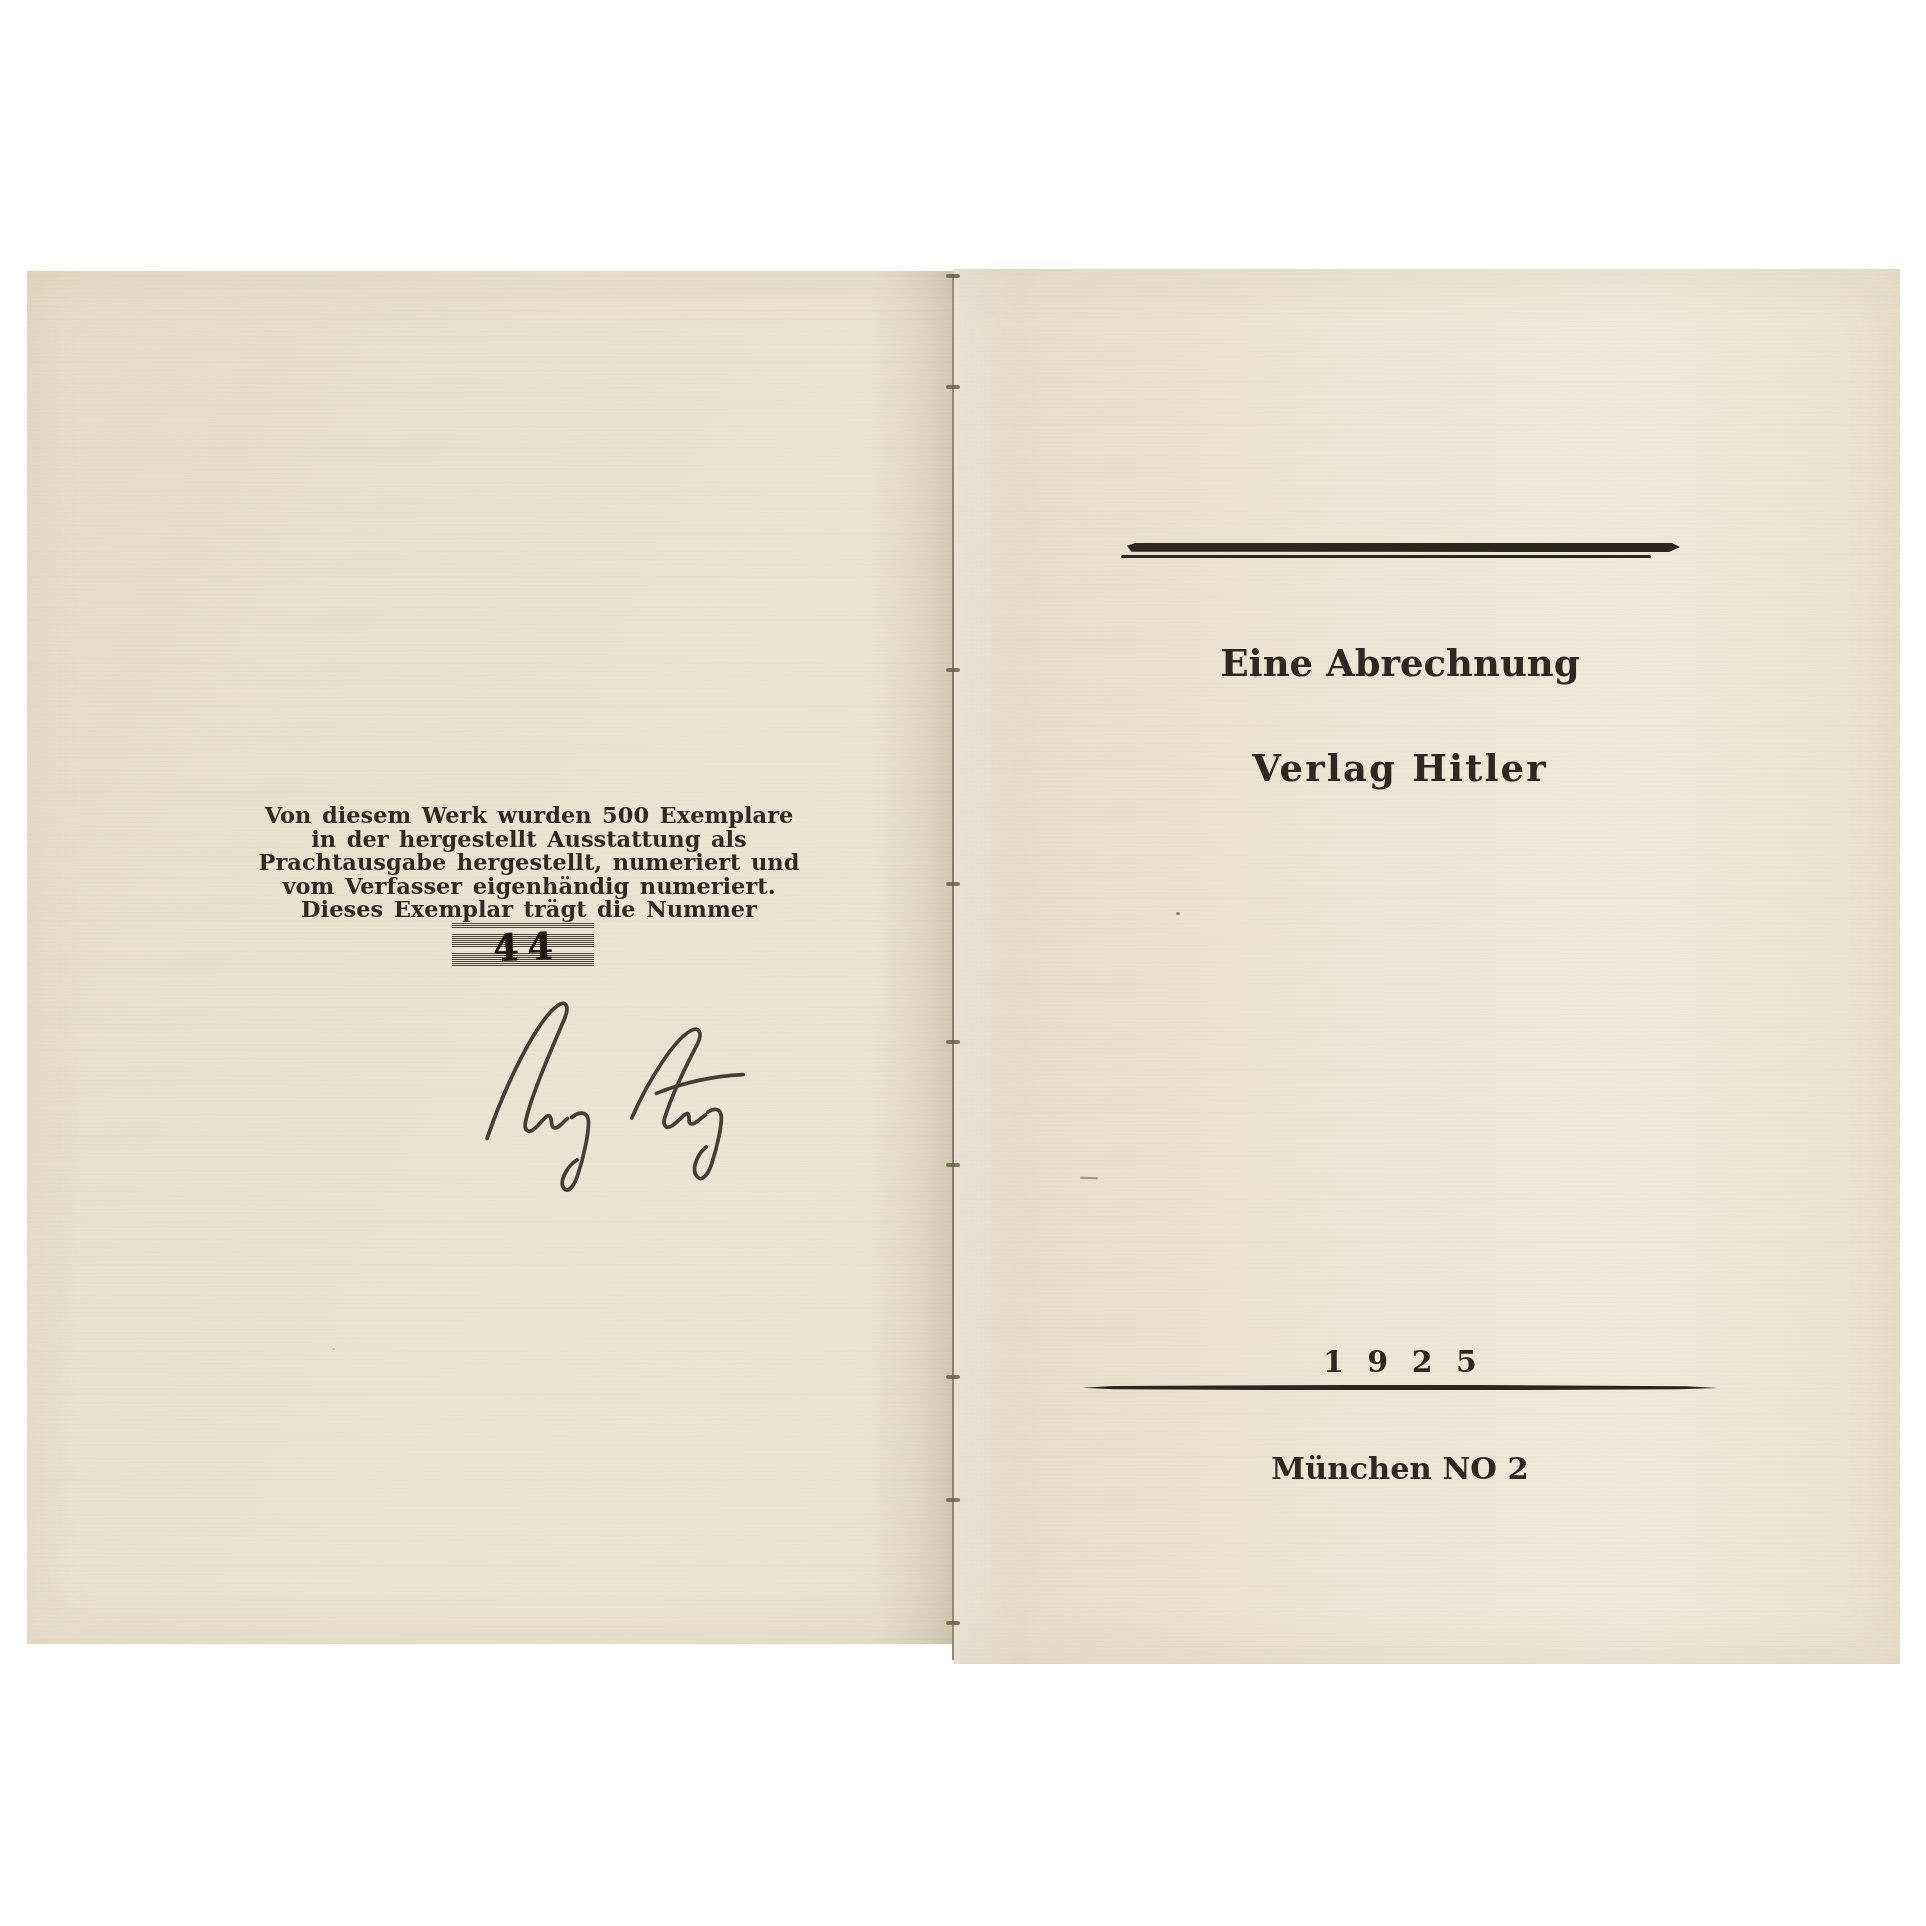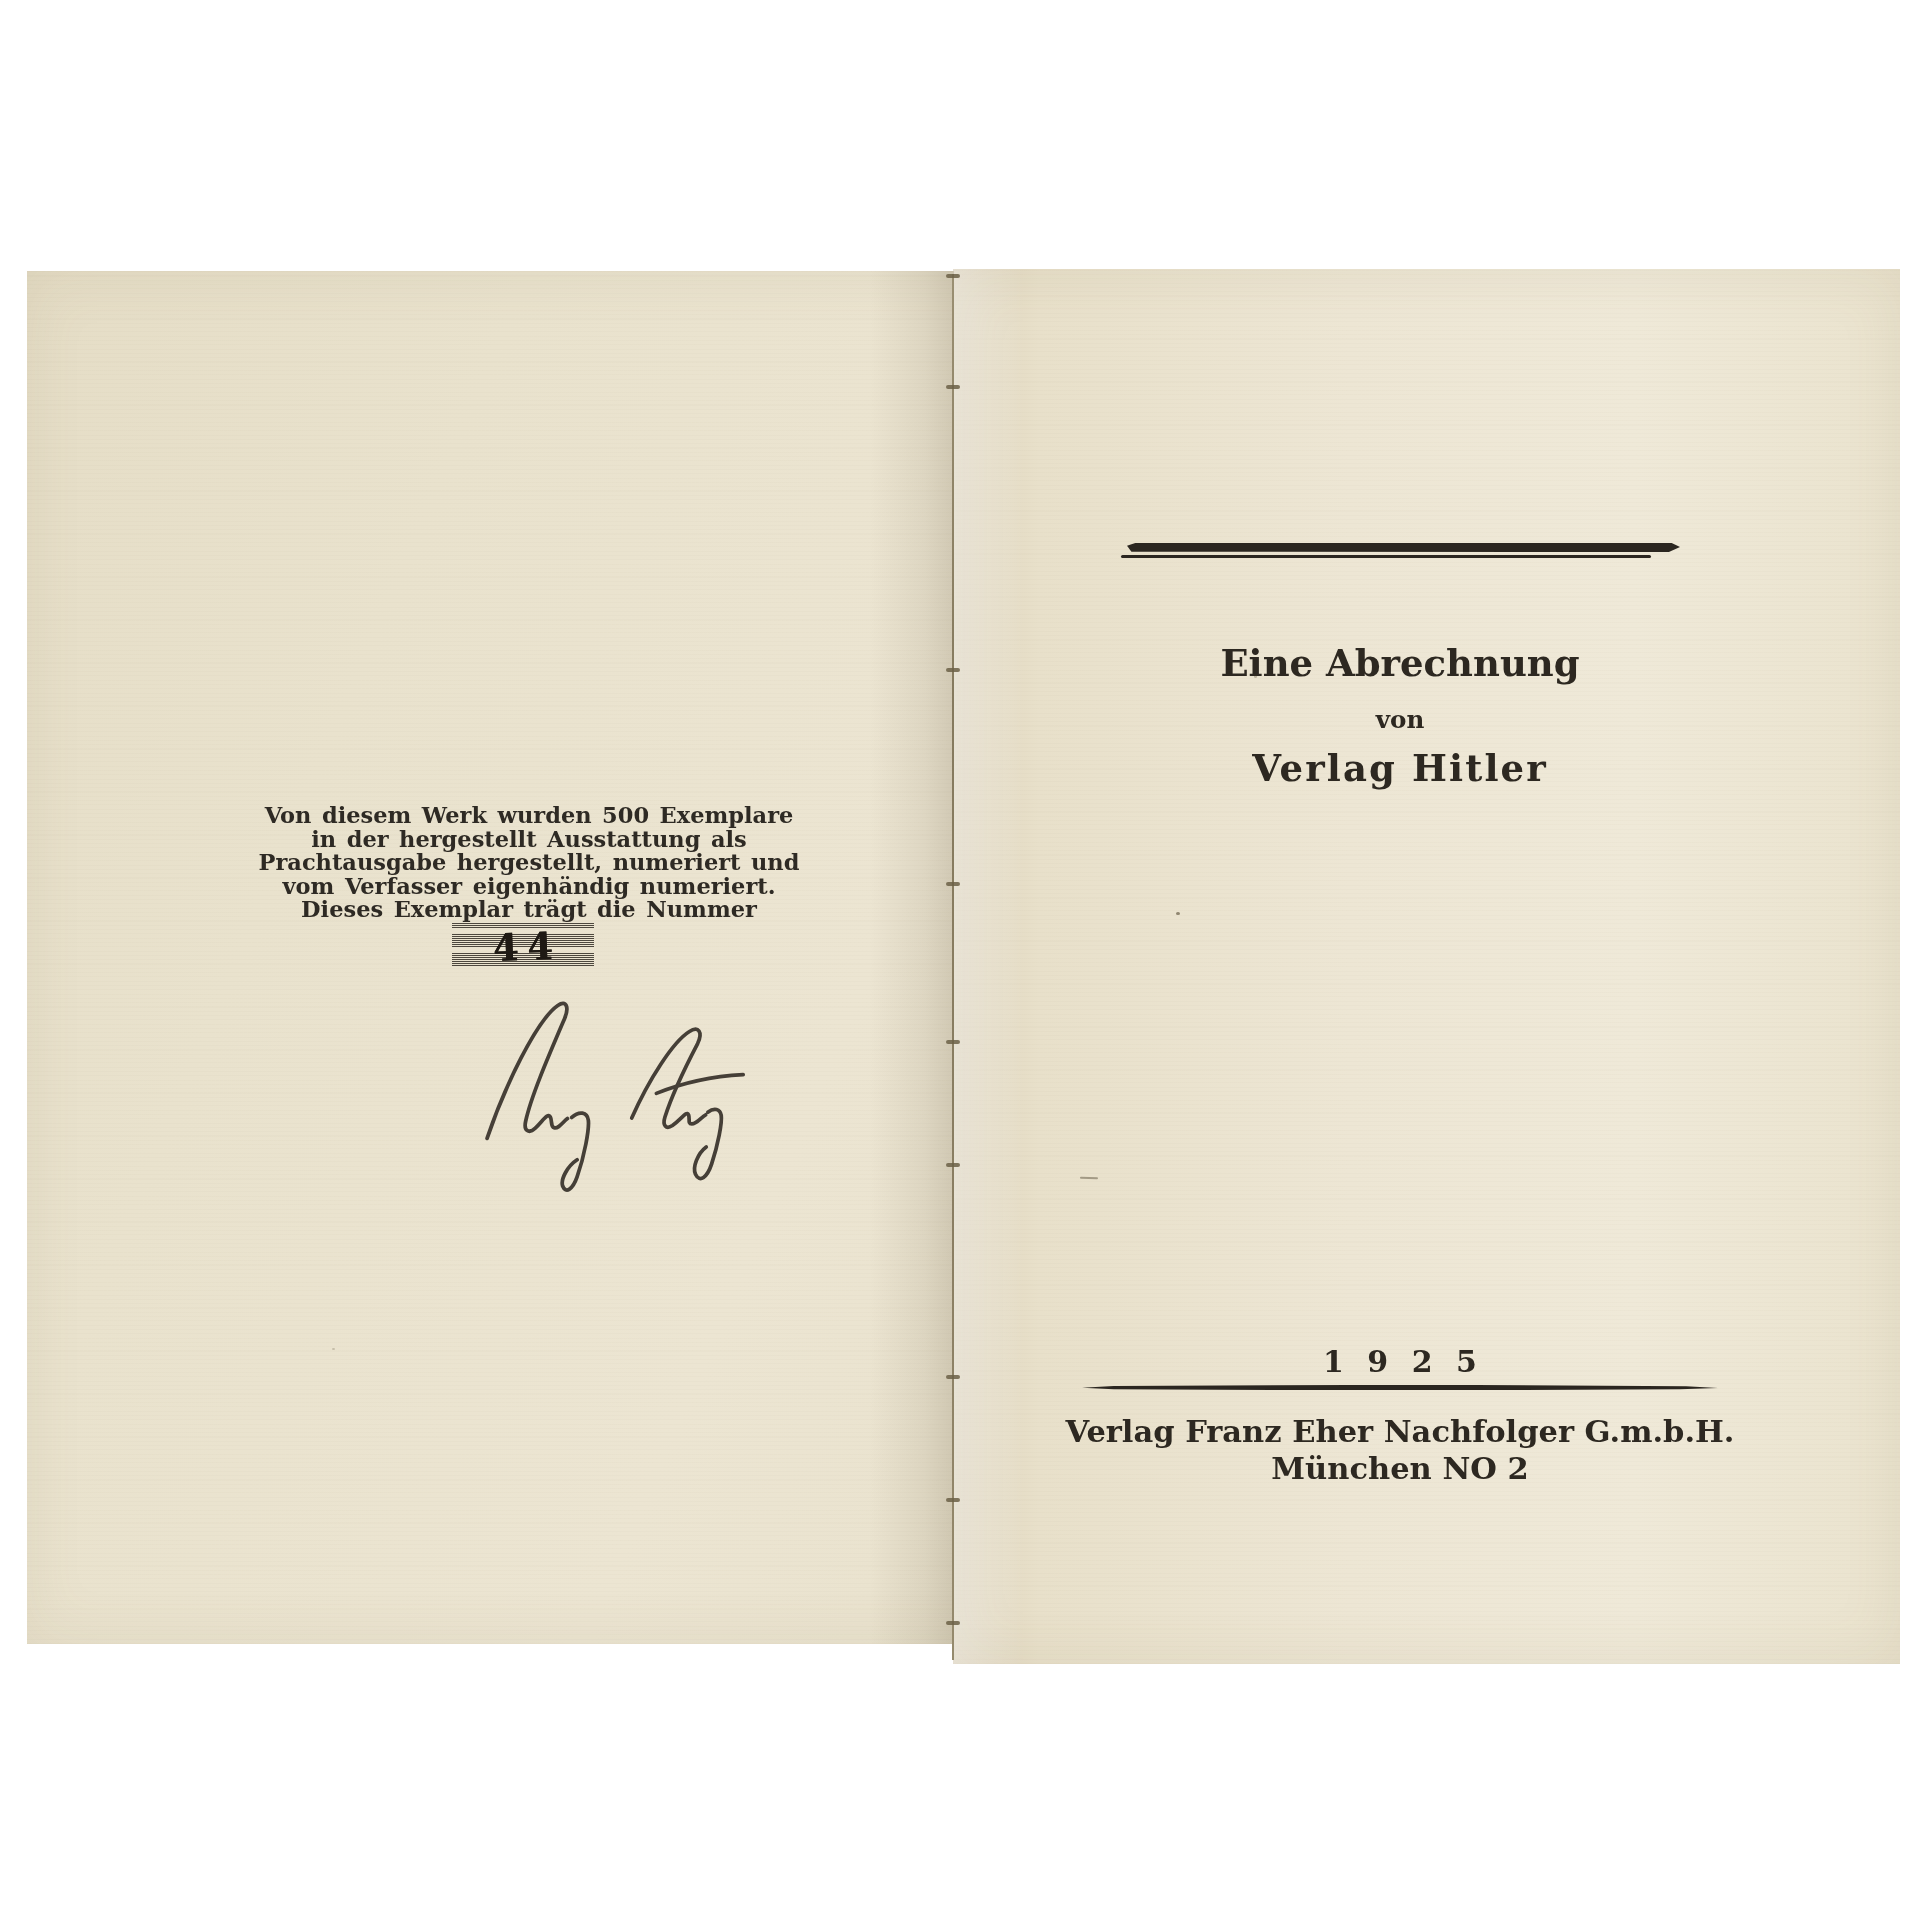--- a/index.html
+++ b/index.html
@@ -121,25 +121,23 @@
     <div class="knot" style="top:766px"></div>
     <div class="knot" style="top:889px"></div>
     <div class="knot" style="top:1101px"></div>
     <div class="knot" style="top:1224px"></div>
     <div class="knot" style="top:1347px"></div>
   </div>
 
   <div class="rule-thick"></div>
   <div class="rule-thin"></div>
   <div class="rp-item ink subtitle" style="left:1025px;width:696px;">Eine Abrechnung</div>
-  <div class="rp-item ink byline" style="left:1025px;width:696px;">von</div>
   <div class="rp-item ink author" style="left:1025px;width:696px;">Verlag Hitler</div>
   <div class="rp-item ink year" style="left:1025px;width:696px;">1925</div>
   <div class="imprint-rule"></div>
-  <div class="rp-item ink publisher" style="left:1025px;width:696px;">Verlag Franz Eher Nachfolger G.m.b.H.</div>
   <div class="rp-item ink pubcity" style="left:1025px;width:696px;">München NO 2</div>
 
   <div class="speck" style="left:1149px;top:643px;width:3.7px;height:3.2px;"></div>
   <div class="speck" style="left:1227px;top:406px;width:2.7px;height:2.7px;opacity:.5;"></div>
   <div class="speck" style="left:305px;top:1079px;width:2.7px;height:2.1px;opacity:.4;"></div>
   <div class="fiber" style="left:1053px;top:908px;"></div>
 </div>
 
 
 </body></html>

